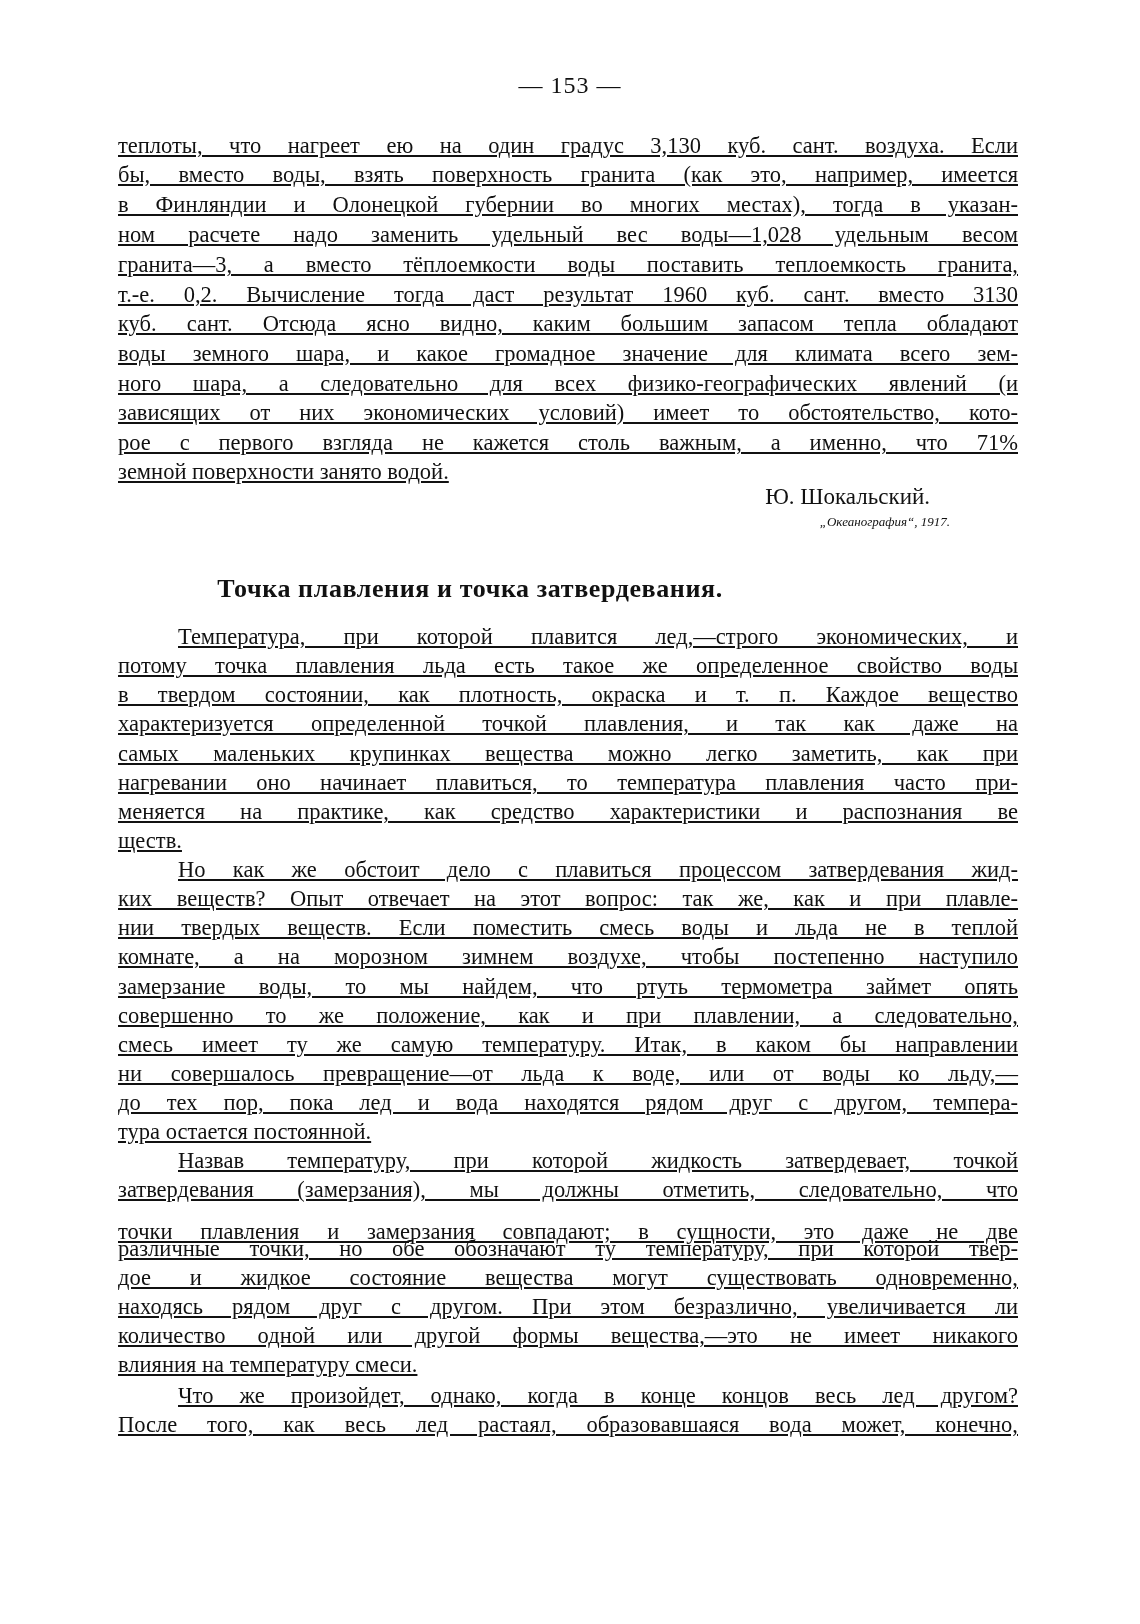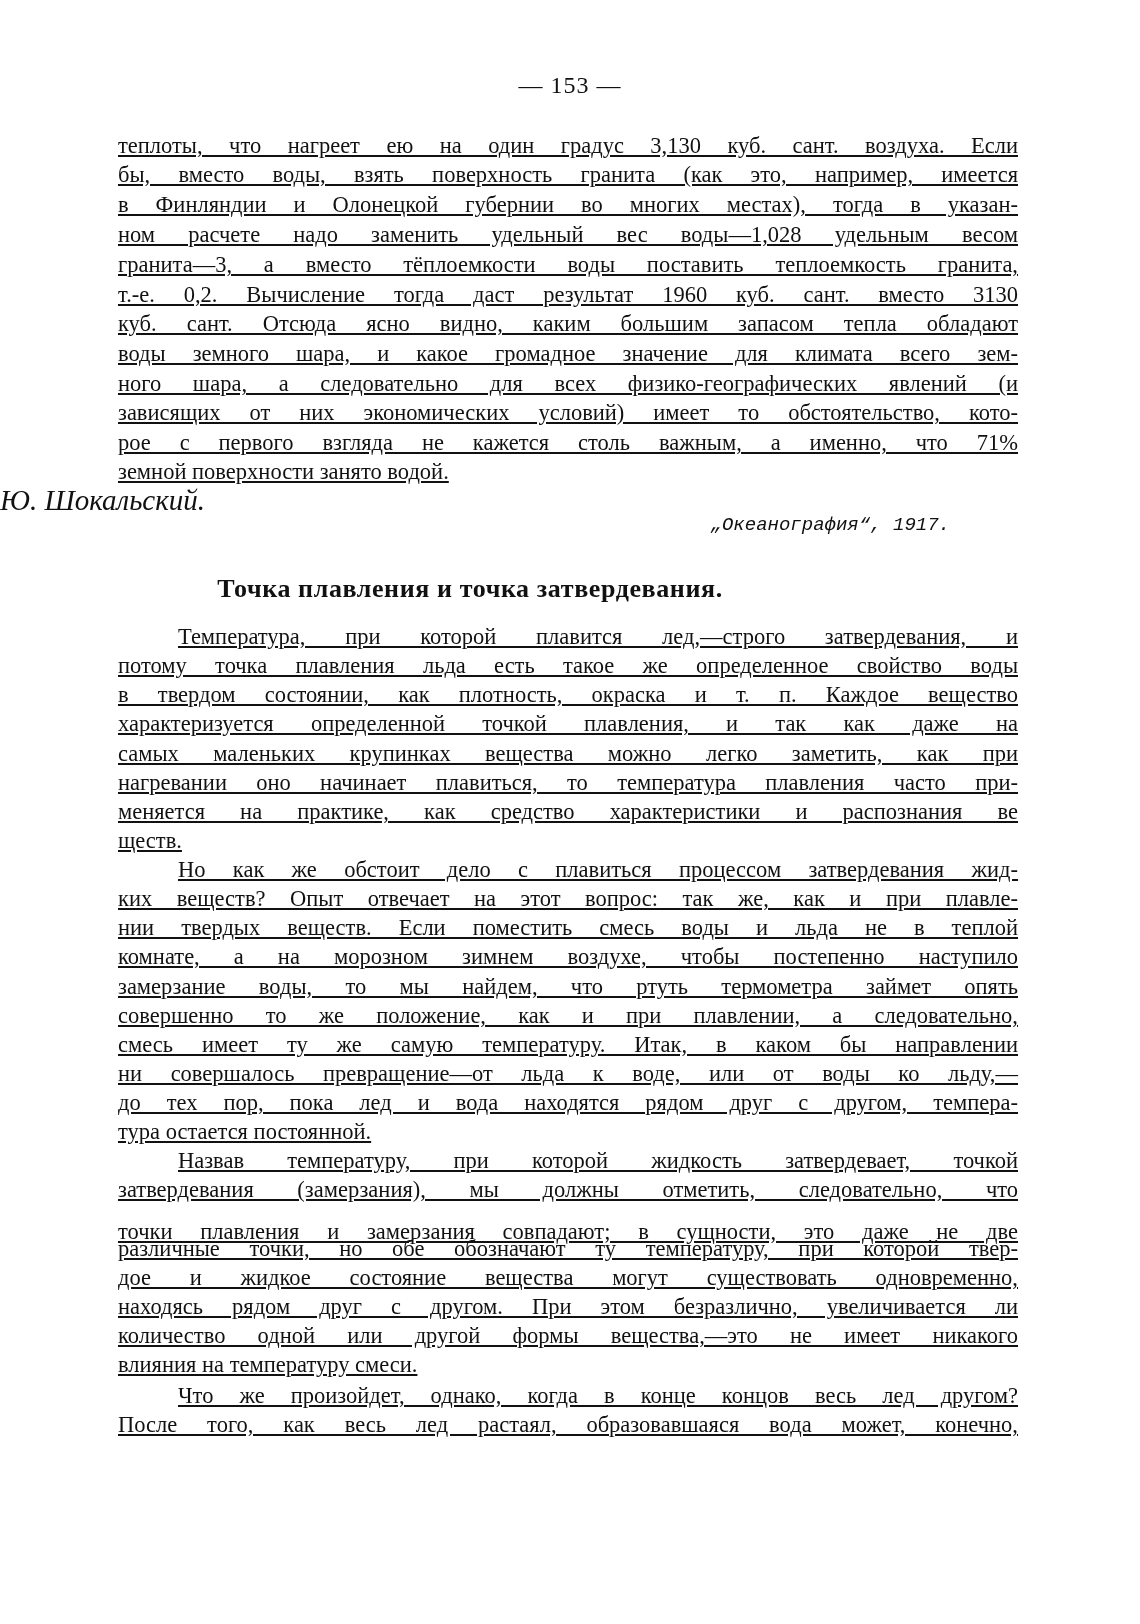--- a/index.html
+++ b/index.html
@@ -14,26 +14,26 @@
     font-size: 24px; letter-spacing: 1px;
   }
   .line {
     position: absolute; left: 118px; width: 900px;
     font-size: 22.5px; line-height: 30px; height: 30px;
     white-space: nowrap; text-align: justify; text-align-last: justify; text-decoration: underline;
   }
   .line.last { text-align-last: left; }
   .line.indent { left: 178px; width: 840px; }
   .signature {
-    position: absolute; left: 0; width: 930px; 
-    font-style: italic; font-size: 29px;
+    position: absolute; left: 0; width: 930px; text-align: right;
+    font-size: 23px;
   }
   .source {
     position: absolute; left: 0; width: 950px; text-align: right;
-    font-style: italic; font-size: 19px; font-family: Liberation Mono, monospace;
+    font-style: italic; font-size: 13px;
   }
   .heading {
     position: absolute; top: 574px; left: 0; width: 940px; text-align: center;
     font-weight: bold; font-size: 26px; letter-spacing: 0.6px;
   }
 </style>
 </head>
 <body>
 
 <div class="page">
@@ -56,21 +56,21 @@
 
     <div class="signature" style="top:484px">Ю. Шокальский.</div>
     <div class="source" style="top:514px">„Океанография“, 1917.</div>
   </div>
 
   <div class="heading">Точка плавления и точка затвердевания.</div>
 
   <div>
 
     <div>
-      <div class="line indent" style="top:622px">Температура, при которой плавится лед,—строго затвердевания, и</div>
+      <div class="line indent" style="top:622px">Температура, при которой плавится лед,—строго экономических, и</div>
       <div class="line" style="top:651px">потому точка плавления льда есть такое же определенное свойство воды</div>
       <div class="line" style="top:680px">в твердом состоянии, как плотность, окраска и т. п. Каждое вещество</div>
       <div class="line" style="top:709px">характеризуется  определенной  точкой  плавления,  и  так  как  даже  на</div>
       <div class="line" style="top:739px">самых  маленьких  крупинках  вещества  можно  легко заметить,  как  при</div>
       <div class="line" style="top:768px">нагревании оно начинает плавиться, то температура плавления часто при-</div>
       <div class="line" style="top:797px">меняется на практике,  как средство  характеристики  и распознания  ве</div>
       <div class="line last" style="top:826px">ществ.</div>
     </div>
 
     <div>

